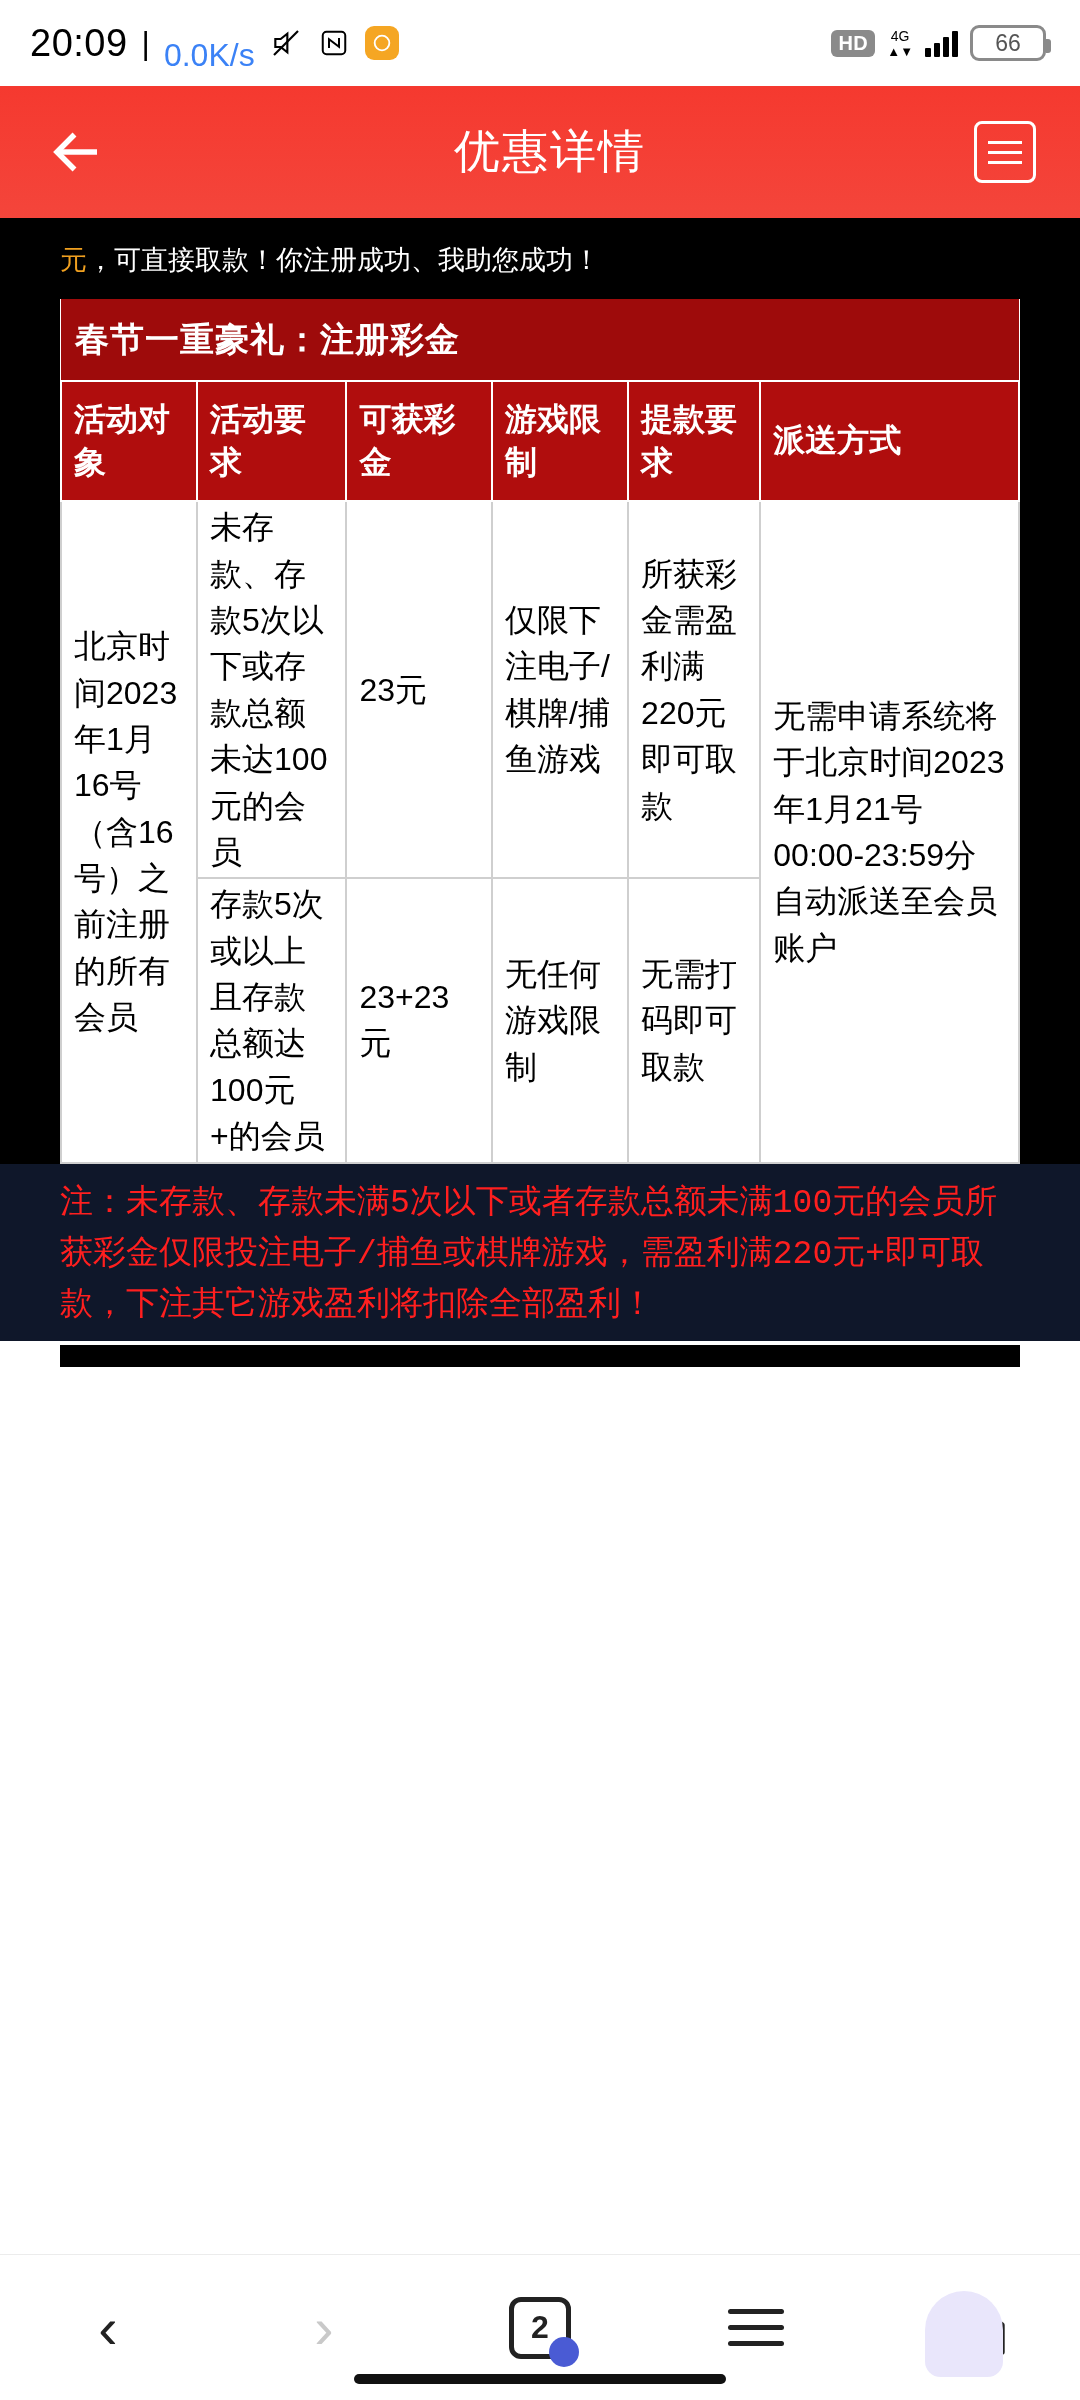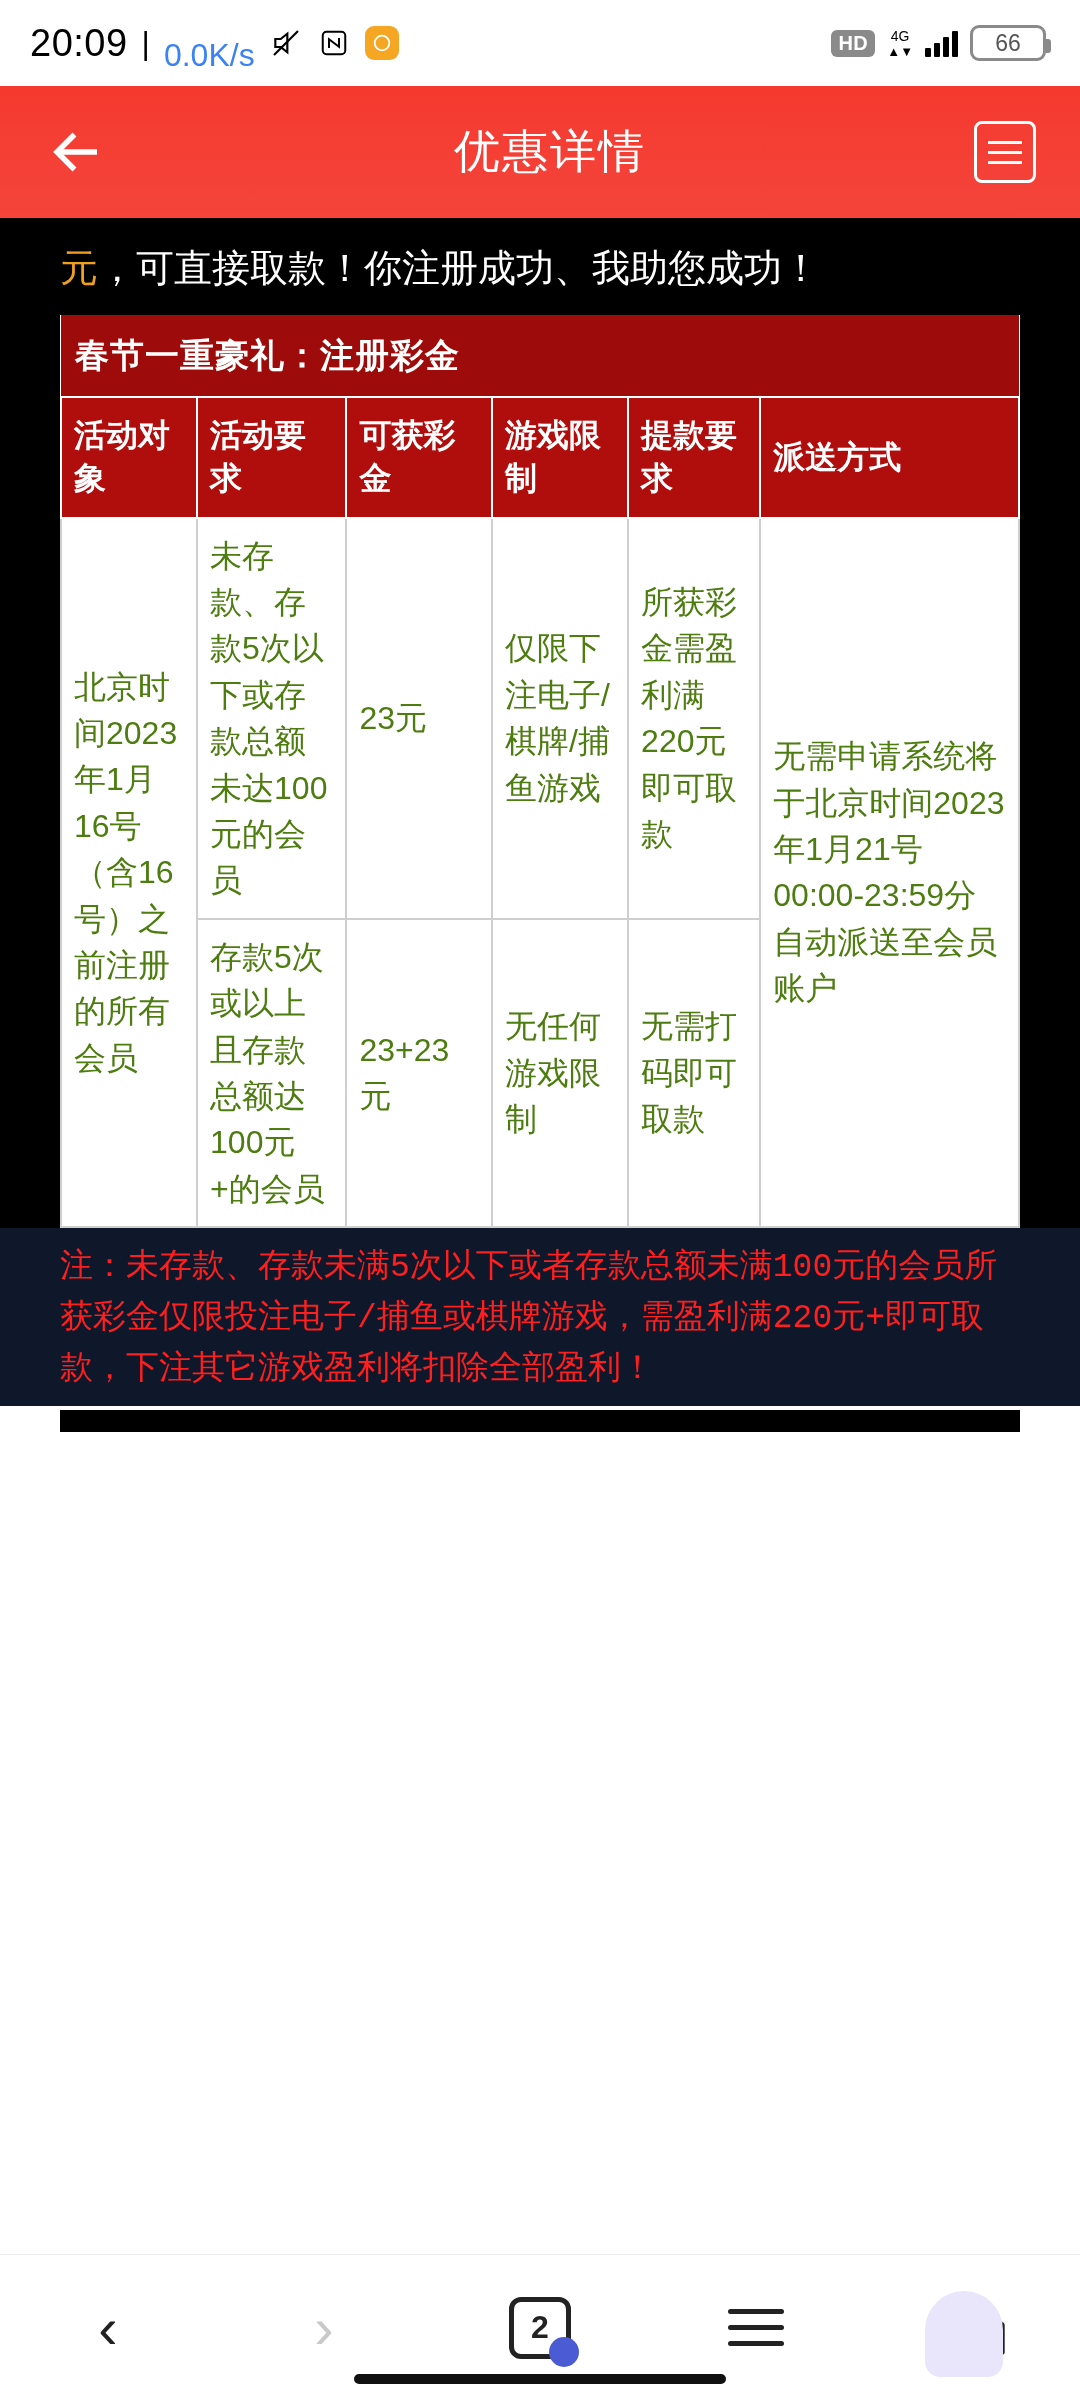--- a/index.html
+++ b/index.html
@@ -68,37 +68,37 @@
     font-size:46px; color:#fff; letter-spacing:2px; pointer-events:none;padding-left:20px;
   }
   .appbar .menu { margin-left:auto; width:62px;height:62px; border:3px solid #fff; border-radius:8px;
     display:flex; flex-direction:column; justify-content:center; align-items:center; gap:7px;}
   .appbar .menu i { display:block; width:34px; height:3px; background:#fff; }
 
   
   .content { flex:1 1 auto; background:#ffffff; overflow:hidden; position:relative; }
   .black-wrap { background:#000; padding: 0 60px; }
   .topline {
-    color:#fff; font-size:38px; line-height:1.5; padding: 22px 0 18px 0;
+    color:#fff; font-size:27px; line-height:1.5; padding: 22px 0 18px 0;
     white-space:nowrap; overflow:hidden;
   }
   .topline .amber { color:#f0a020; }
 
   table.promo { width:100%; border-collapse:collapse; table-layout:fixed; background:#fff; }
   table.promo .bannerrow td {
     background:#9e0b0b; color:#fff; font-size:34px; font-weight:bold;
     padding: 16px 14px; border:none; letter-spacing:1px;
   }
   table.promo th {
     background:#b00d0d; color:#fff; font-size:32px; font-weight:bold;
     border:2px solid #fff; padding: 16px 12px; vertical-align:middle; text-align:left;
     line-height:1.35;
   }
   table.promo td {
-    border:2px solid #cfcfcf; padding: 14px 12px; font-size:32px; color:#4d7c0f;
+    border:2px solid #cfcfcf; padding: 2px 12px; font-size:32px; color:#000000;
     vertical-align:middle; line-height:1.45;
   }
   .col1{width:14.2%}.col2{width:15.6%}.col3{width:15.2%}
   .col4{width:14.2%}.col5{width:13.8%}.col6{width:27%}
 
   .noterow { background:#0f172a; padding: 14px 60px 10px; font-family: Liberation Mono, monospace; }
   .note { color:#ff1f1f; font-size:33px; line-height:1.55; }
   .rules { color:#f0a020; font-size:33px; padding: 6px 60px 26px; background:#000; }
   .strip { height:26px; background:#000; margin: 0 60px; border-top:4px solid #fff; }
 

